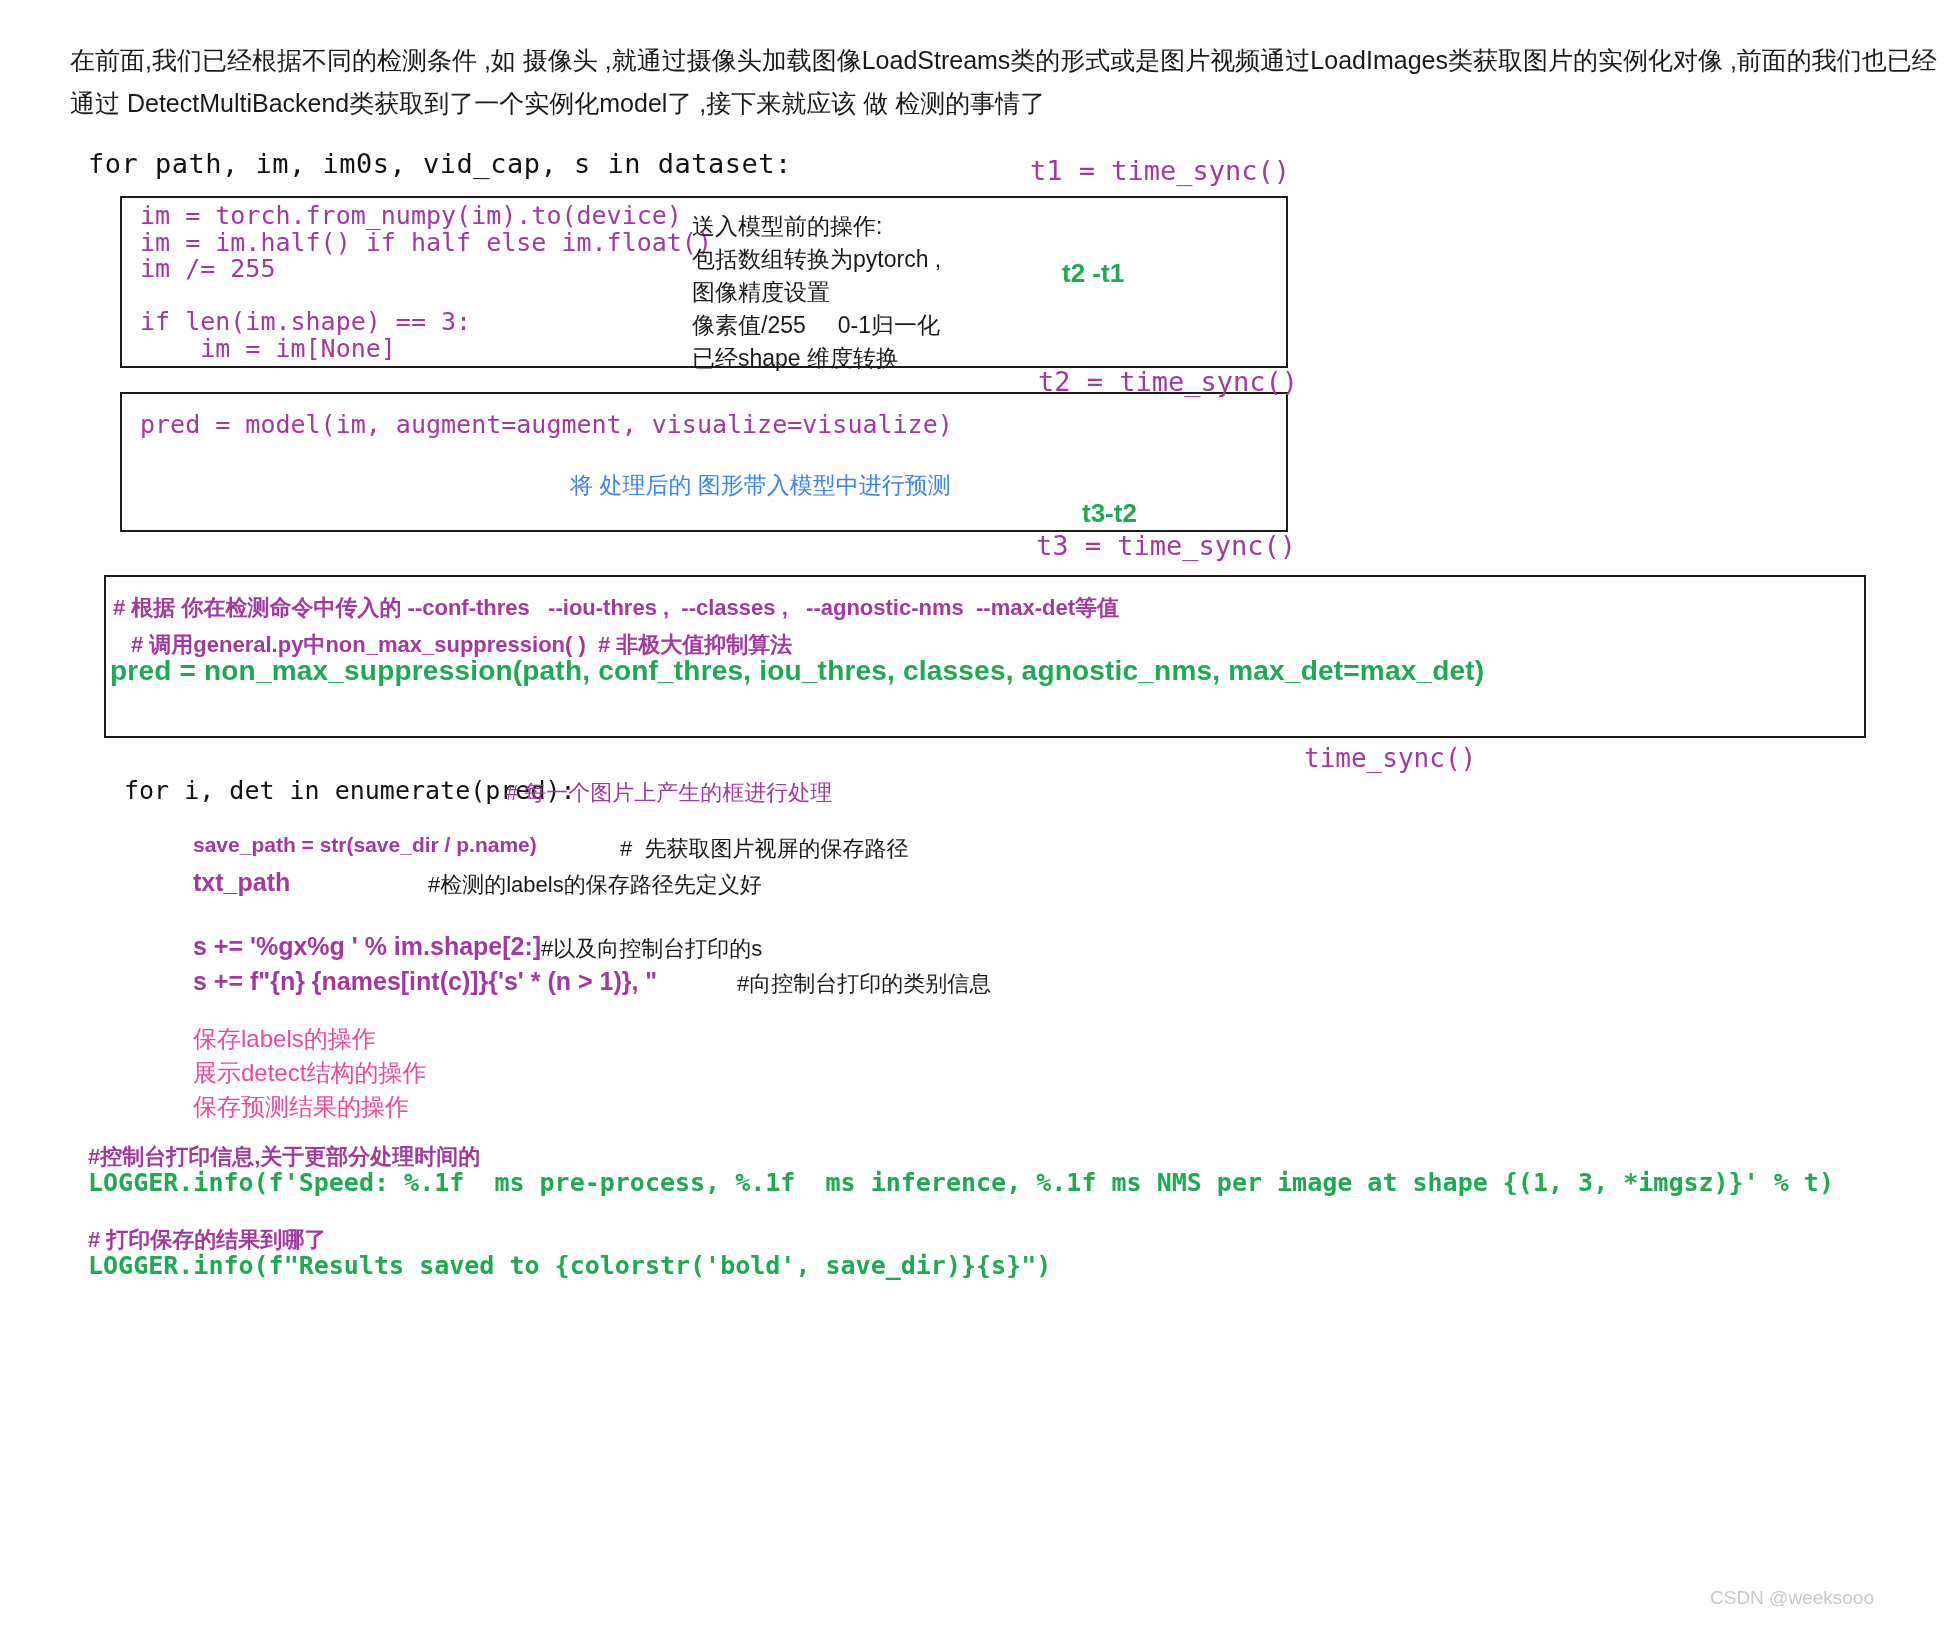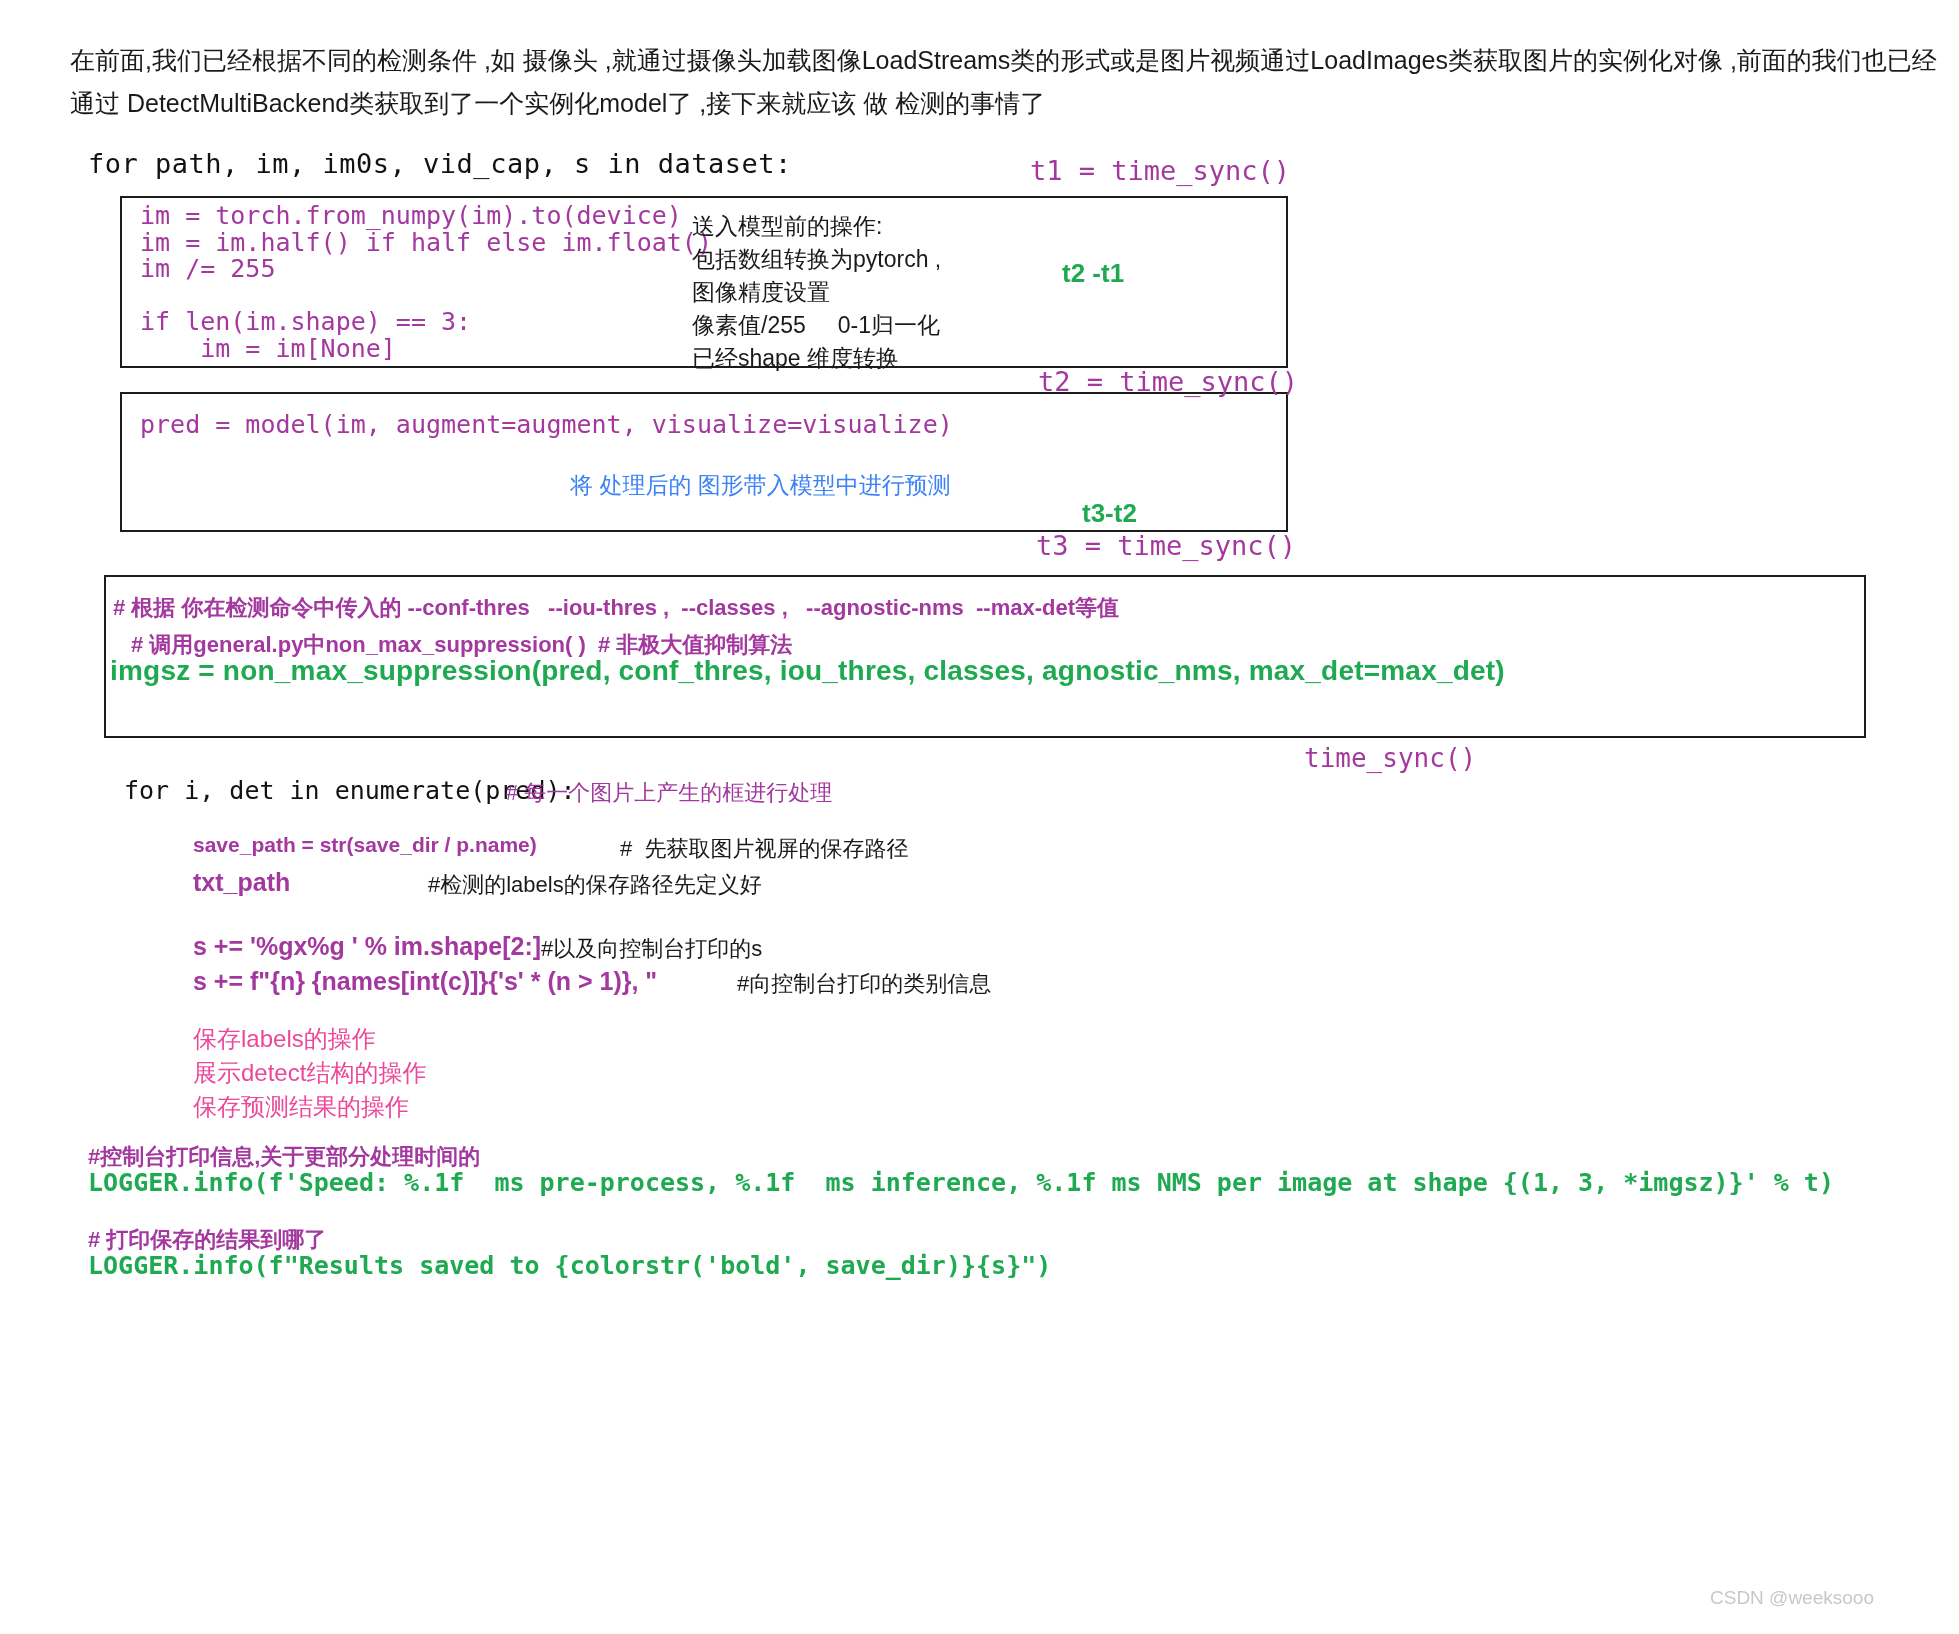--- a/index.html
+++ b/index.html
@@ -200,21 +200,21 @@
 <div class="abs mono purple" id="t1-label">t1 = time_sync()</div>
 <div class="abs green" id="t2t1">t2 -t1</div>
 <div class="abs mono purple" id="t2-label">t2 = time_sync()</div>
 <div class="abs green" id="t3t2">t3-t2</div>
 <div class="abs mono purple" id="t3-label">t3 = time_sync()</div>
 <div class="abs mono purple" id="timesync4">time_sync()</div>
 
 <div class="abs box" id="box3"></div>
 <div class="abs purple" id="nms-c1"># 根据 你在检测命令中传入的 --conf-thres   --iou-thres ,  --classes ,   --agnostic-nms  --max-det等值</div>
 <div class="abs purple" id="nms-c2"># 调用general.py中non_max_suppression( )  # 非极大值抑制算法</div>
-<div class="abs green" id="nms-code">imgsz = non_max_suppression(pred, conf_thres, iou_thres, classes, agnostic_nms, max_det=max_det)</div>
+<div class="abs green" id="nms-code">pred = non_max_suppression(path, conf_thres, iou_thres, classes, agnostic_nms, max_det=max_det)</div>
 
 <div class="abs mono black" id="for-enum">for i, det in enumerate(pred):</div>
 <div class="abs purple" id="for-enum-cmt"># 每一个图片上产生的框进行处理</div>
 
 <div class="abs purple" id="save-path">save_path = str(save_dir / p.name)</div>
 <div class="abs" id="save-path-cmt">#  先获取图片视屏的保存路径</div>
 
 <div class="abs purple" id="txt-path">txt_path</div>
 <div class="abs" id="txt-path-cmt">#检测的labels的保存路径先定义好</div>
 

